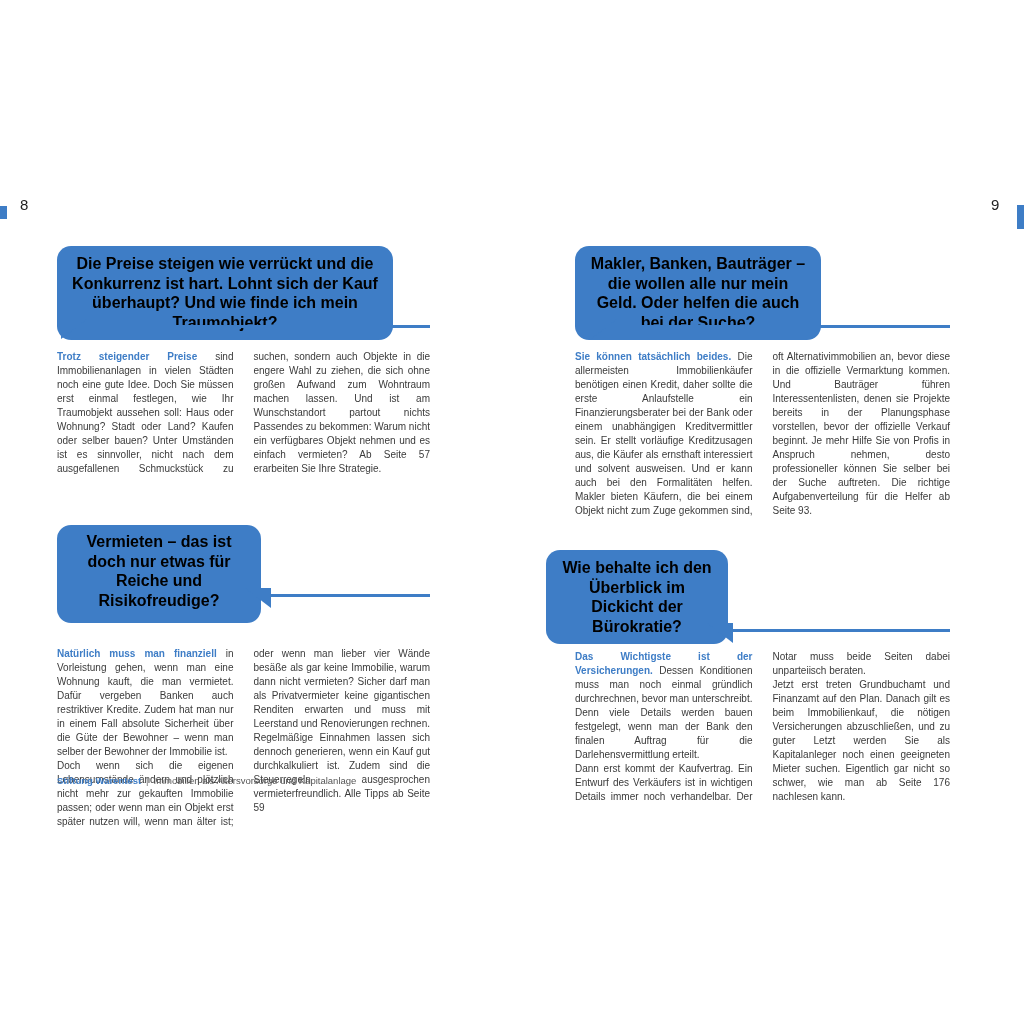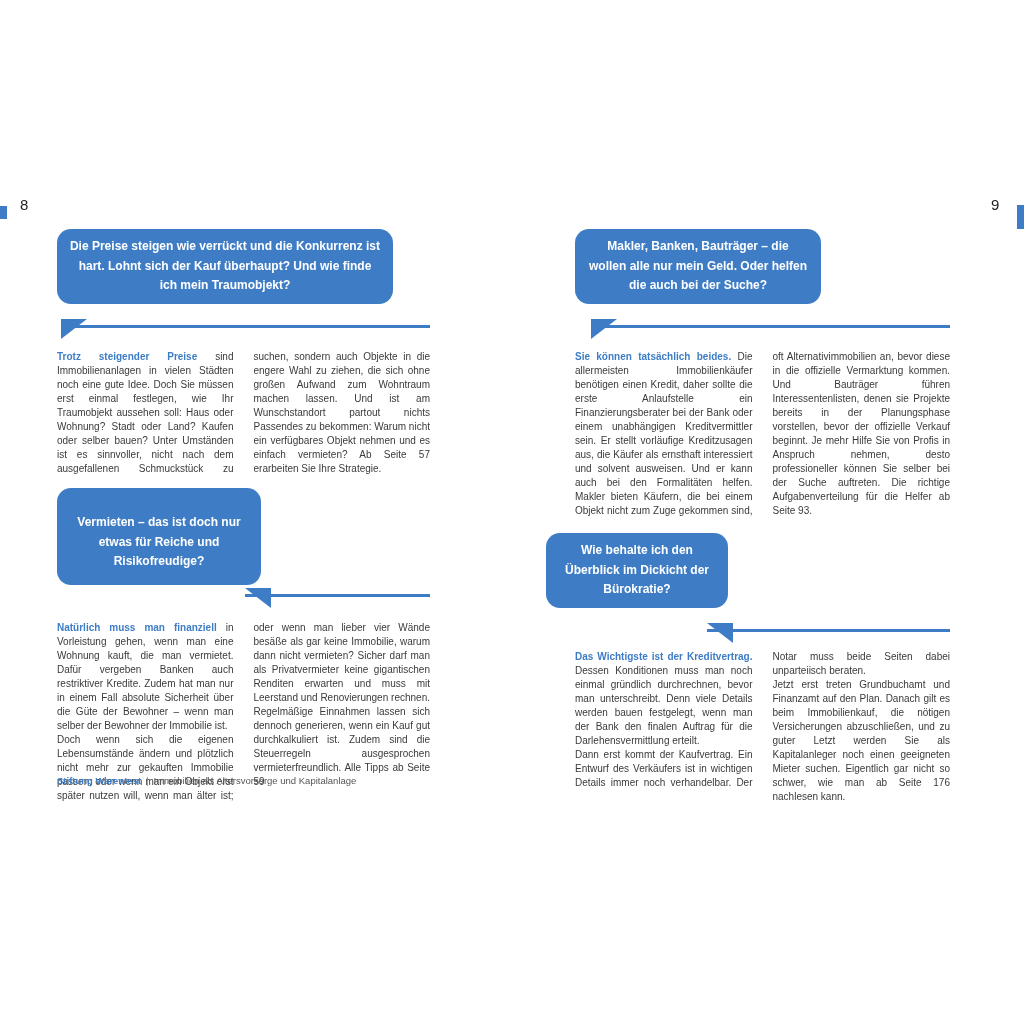--- a/index.html
+++ b/index.html
@@ -23,30 +23,31 @@
 
   
   .page-num { position: absolute; font-size: 15px; color: #1e1e1e; }
   .pn-left  { left: 20px;  top: 196px; }
   .pn-right { left: 991px; top: 196px; }
 
   
   .bubble {
     position: absolute;
     background: var(--accent);
-    color: #ffffff;
+    color: #000000;
     font-weight: bold;
-    font-size: 12px;
+    font-size: 16px;
     line-height: 19.5px;
     text-align: center;
     border-radius: 14px;
     padding: 8px 12px;
+    margin-top: 17px;
   }
   .b1 { left: 57px;  top: 229px; width: 336px; }
-  .b2 { left: 57px;  top: 488px; width: 204px; padding-top: 25px; padding-bottom: 13px; }
+  .b2 { left: 57px;  top: 508px; width: 204px; padding-top: 7px; padding-bottom: 13px; }
   .b3 { left: 575px; top: 229px; width: 246px; }
   .b4 { left: 546px; top: 533px; width: 182px; }
 
   
   .tailrow { position: absolute; height: 26px; }
   .t1 { left: 57px;  top: 322px; width: 373px; }
   .t2 { left: 57px;  top: 591px; width: 373px; }
   .t3 { left: 575px; top: 322px; width: 375px; }
   .t4 { left: 575px; top: 626px; width: 375px; }
 
@@ -70,21 +71,21 @@
     column-count: 2;
     column-gap: 20px;
     font-size: 10px;
     line-height: 14px;
     color: var(--body-text);
     text-align: justify;
     hyphens: auto;
     -webkit-hyphens: auto;
   }
   .a1 { left: 57px;  top: 350px; width: 373px; }
-  .a2 { left: 57px;  top: 621px; width: 373px; }
+  .a2 { left: 57px;  top: 647px; width: 373px; }
   .a3 { left: 575px; top: 350px; width: 375px; }
   .a4 { left: 575px; top: 650px; width: 375px; }
   .answer p { margin: 0; }
   .lead { color: var(--accent); font-weight: bold; }
 
   
   .footer { position: absolute; left: 57px; top: 775px; font-size: 9.5px; color: #555555; }
   .footer-brand { color: var(--accent); font-weight: bold; }
   .footer-sep { margin: 0 5px; color: #777777; font-weight: normal; }
 </style>
@@ -136,20 +137,20 @@
     <div class="answer a3">
       <p><strong class="lead">Sie können tatsächlich beides.</strong> <span>Die allermeisten Immobilienkäufer benötigen einen Kredit, daher sollte die erste Anlaufstelle ein Finanzierungsberater bei der Bank oder einem unabhängigen Kreditvermittler sein. Er stellt vorläufige Kreditzusagen aus, die Käufer als ernsthaft interessiert und solvent ausweisen. Und er kann auch bei den Formalitäten helfen. Makler bieten Käufern, die bei einem Objekt nicht zum Zuge gekommen sind, oft Alternativimmobilien an, bevor diese in die offizielle Vermarktung kommen. Und Bauträger führen Interessentenlisten, denen sie Projekte bereits in der Planungsphase vorstellen, bevor der offizielle Verkauf beginnt. Je mehr Hilfe Sie von Profis in Anspruch nehmen, desto professioneller können Sie selber bei der Suche auftreten. Die richtige Aufgabenverteilung für die Helfer ab Seite 93.</span></p>
     </div>
 
     <div class="bubble b4">Wie behalte ich den Überblick im Dickicht der Bürokratie?</div>
     <div class="tailrow t4">
       <span class="tail point-right"></span>
       <span class="rule"></span>
     </div>
     <div class="answer a4">
-      <p><strong class="lead">Das Wichtigste ist der Kreditvertrag.</strong> <span>Dessen Konditionen muss man noch einmal gründlich durchrechnen, bevor man unterschreibt. Denn viele Details werden bauen festgelegt, wenn man der Bank den finalen Auftrag für die Darlehensvermittlung erteilt.</span></p>
+      <p><strong class="lead">Das Wichtigste ist der Versicherungen.</strong> <span>Dessen Konditionen muss man noch einmal gründlich durchrechnen, bevor man unterschreibt. Denn viele Details werden bauen festgelegt, wenn man der Bank den finalen Auftrag für die Darlehensvermittlung erteilt.</span></p>
       <p><span>Dann erst kommt der Kaufvertrag. Ein Entwurf des Verkäufers ist in wichtigen Details immer noch verhandelbar. Der Notar muss beide Seiten dabei unparteiisch beraten.</span></p>
       <p><span>Jetzt erst treten Grundbuchamt und Finanzamt auf den Plan. Danach gilt es beim Immobilienkauf, die nötigen Versicherungen abzuschließen, und zu guter Letzt werden Sie als Kapitalanleger noch einen geeigneten Mieter suchen. Eigentlich gar nicht so schwer, wie man ab Seite 176 nachlesen kann.</span></p>
     </div>
 
   </section>
 
 </div>
 
 </body></html>

